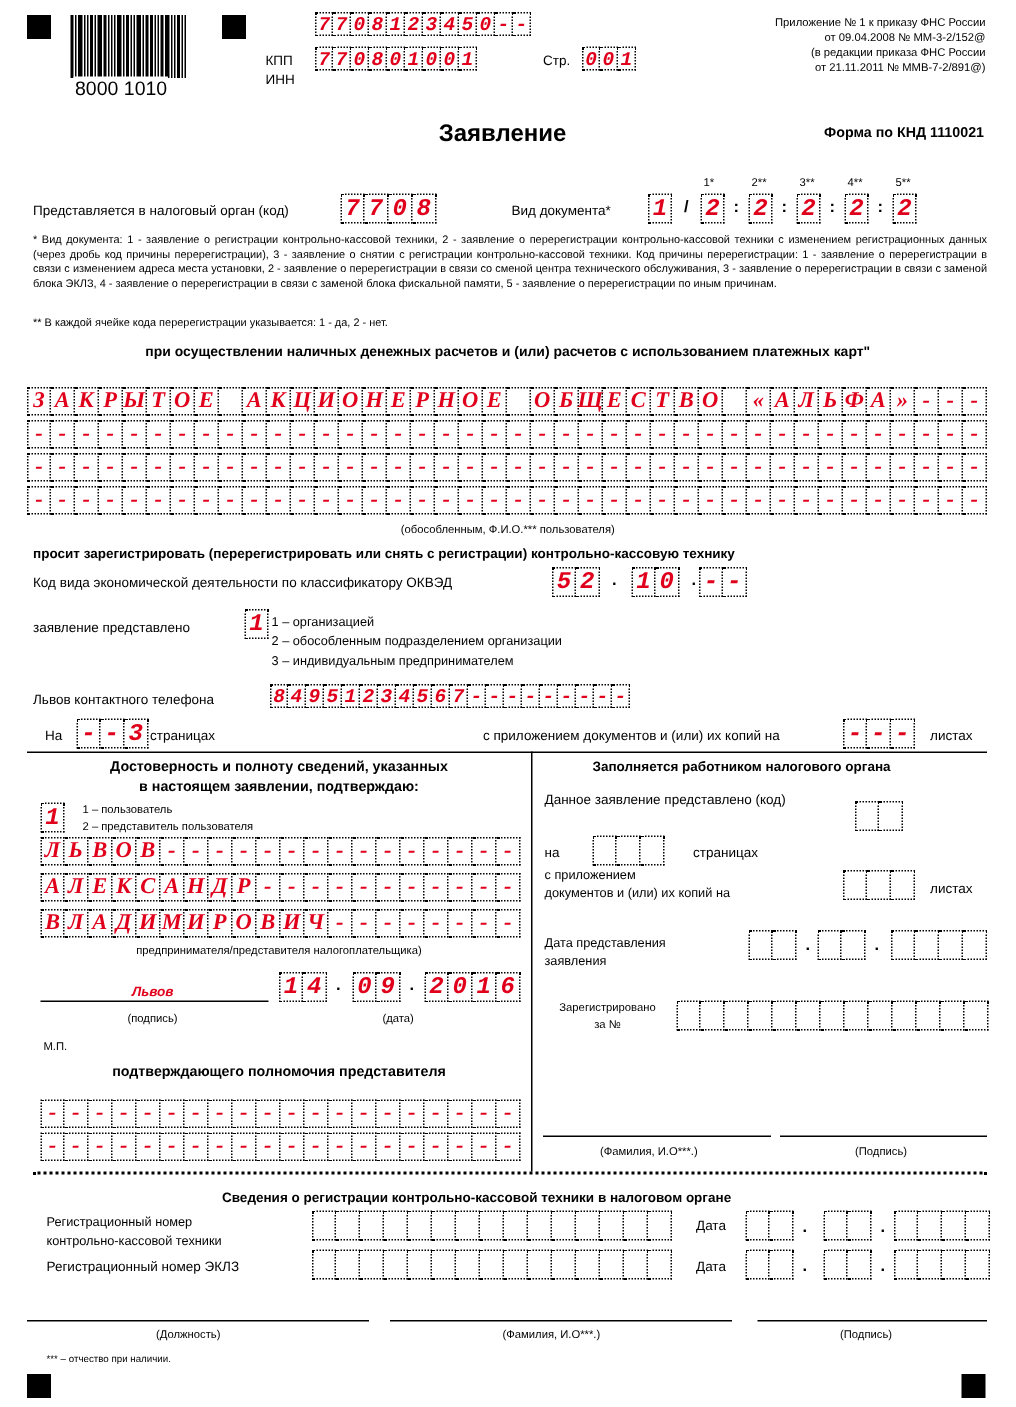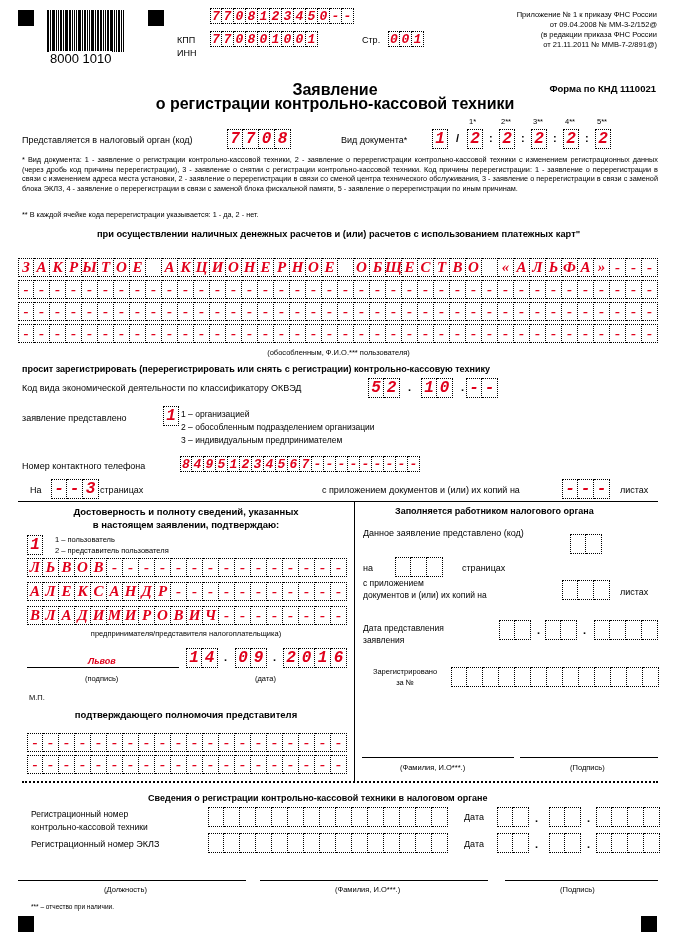--- a/index.html
+++ b/index.html
@@ -103,21 +103,20 @@
 <div class="abs" style="right:20px;top:10px;text-align:right;font-size:7.5px;line-height:10px;">
   <div>Приложение № 1 к приказу ФНС России</div>
   <div>от 09.04.2008 № ММ-3-2/152@</div>
   <div>(в редакции приказа ФНС России</div>
   <div>от 21.11.2011 № ММВ-7-2/891@)</div>
 </div>
 <div class="lbl bold" style="right:21px;top:83px;font-size:9.5px;">Форма по КНД 1110021</div>
 
 <div class="abs bold center" style="left:150px;width:370px;top:83px;font-size:16px;line-height:14px;">
   <div>Заявление</div>
-  <div>о регистрации контрольно-кассовой техники</div>
 </div>
 
 <div class="lbl" style="left:22px;top:135px;">Представляется в налоговый орган (код)</div>
 <div class="cells" id="tax-cells" style="left:227px;top:129px;">
     <div class="cell wide">7</div>
     <div class="cell wide">7</div>
     <div class="cell wide">0</div>
     <div class="cell wide">8</div>
   </div>
 <div class="lbl" style="left:341px;top:135px;">Вид документа*</div>
@@ -353,21 +352,21 @@
 <div class="lbl" style="left:22px;top:413px;">заявление представлено</div>
 <div class="cells" id="submitted-cell" style="left:163px;top:406px;">
     <div class="cell wide">1</div>
   </div>
 <div class="abs" style="left:181px;top:408px;font-size:8.5px;line-height:13px;">
   <div>1 – организацией</div>
   <div>2 – обособленным подразделением организации</div>
   <div>3 – индивидуальным предпринимателем</div>
 </div>
 
-<div class="lbl" style="left:22px;top:461px;">Номер контактного телефона</div>
+<div class="lbl" style="left:22px;top:461px;">Львов контактного телефона</div>
 <div class="cells" id="phone-cells" style="left:180px;top:456px;">
     <div class="cell sm">8</div>
     <div class="cell sm">4</div>
     <div class="cell sm">9</div>
     <div class="cell sm">5</div>
     <div class="cell sm">1</div>
     <div class="cell sm">2</div>
     <div class="cell sm">3</div>
     <div class="cell sm">4</div>
     <div class="cell sm">5</div>

